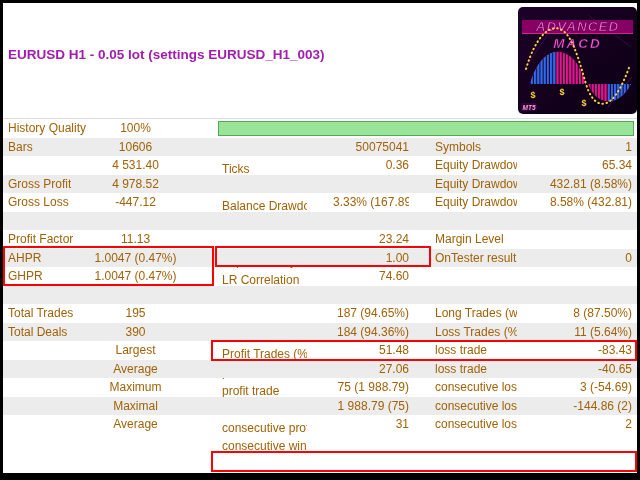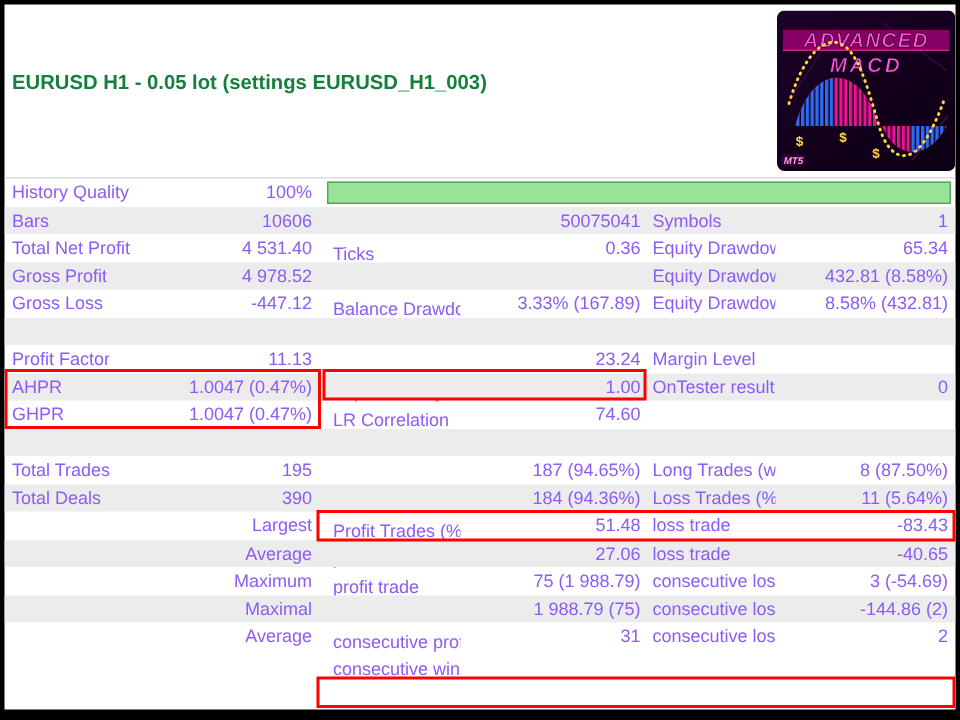--- a/index.html
+++ b/index.html
@@ -1,28 +1,28 @@
 <!DOCTYPE html>
 <html><head>
 <meta charset="utf-8">
 <style>
   html,body{margin:0;padding:0;background:#777;}
   *{box-sizing:border-box;}
   .screen{position:relative;width:640px;height:480px;background:#000;font-family:"Liberation Sans","DejaVu Sans",sans-serif;}
   .content{position:absolute;left:3px;top:3px;width:634px;height:470px;background:#ffffff;overflow:hidden;}
-  .title{position:absolute;left:5px;top:44px;font-size:13.5px;font-weight:bold;color:#15803d;white-space:nowrap;}
+  .title{position:absolute;left:5px;top:44px;font-size:13.5px;font-weight:bold;color:#a21caf;white-space:nowrap;}
   .logo{position:absolute;left:515px;top:4px;width:119px;height:107px;}
   .table{position:absolute;left:0;top:115px;width:634px;border-top:1px solid #dcdcdc;}
-  .row{position:relative;height:18.5px;font-size:12px;line-height:18.5px;color:#8b5cf6;white-space:nowrap;}
+  .row{position:relative;height:18.5px;font-size:12px;line-height:18.5px;color:#a16207;white-space:nowrap;}
   .row:nth-child(even){background:#ececec;}
   .cell{position:absolute;top:0;overflow:hidden;}
   .c1l{left:5px;}
-  .c1v{left:60px;right:429px;text-align:right;}
+  .c1v{left:60px;right:429px;text-align:center;}
   .c2l{left:219px;right:330px;margin-top:22px;}
-  .c2v{left:330px;right:210px;text-align:right;}
+  .c2v{left:330px;right:228px;text-align:right;}
   .c3l{left:432px;right:120px;}
   .c3v{left:500px;right:5px;text-align:right;}
   .qbar{position:absolute;left:215px;right:3px;top:2px;bottom:2px;background:#9ae49a;border:1px solid #55a755;}
   .hlbox{position:absolute;border:2px solid #ff0000;pointer-events:none;}
   .hl-profit{left:0;top:127px;width:211px;height:40px;}
   .hl-payoff{left:212px;top:127px;width:216px;height:21px;}
   .hl-trades{left:208px;top:221px;right:0;height:21px;}
   .hl-consec{left:208px;top:332px;right:0;height:21px;}
 </style>
 </head>
@@ -91,21 +91,20 @@
         <span class="cell c1l">Bars</span>
         <span class="cell c1v">10606</span>
         <span class="cell c2l">Ticks</span>
         <span class="cell c2v">50075041</span>
         <span class="cell c3l">Symbols</span>
         <span class="cell c3v">1</span>
       </div>
 
 
       <div class="row">
-        <span class="cell c1l">Total Net Profit</span>
         <span class="cell c1v">4 531.40</span>
         <span class="cell c2l">Balance Drawdown ...</span>
         <span class="cell c2v">0.36</span>
         <span class="cell c3l">Equity Drawdown A...</span>
         <span class="cell c3v">65.34</span>
       </div>
 
       <div class="row">
         <span class="cell c1l">Gross Profit</span>
         <span class="cell c1v">4 978.52</span>

